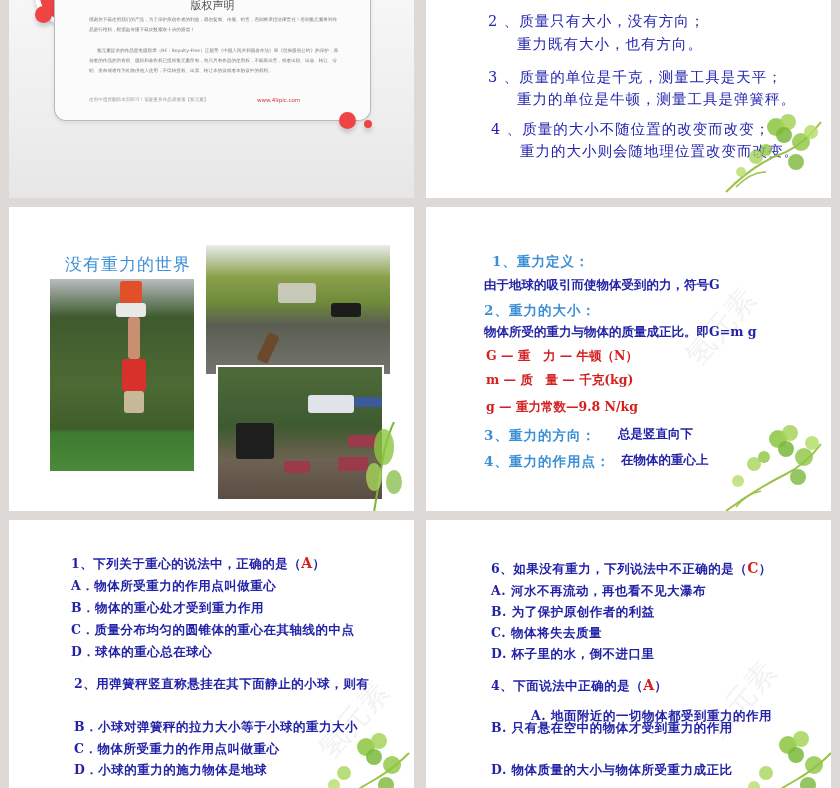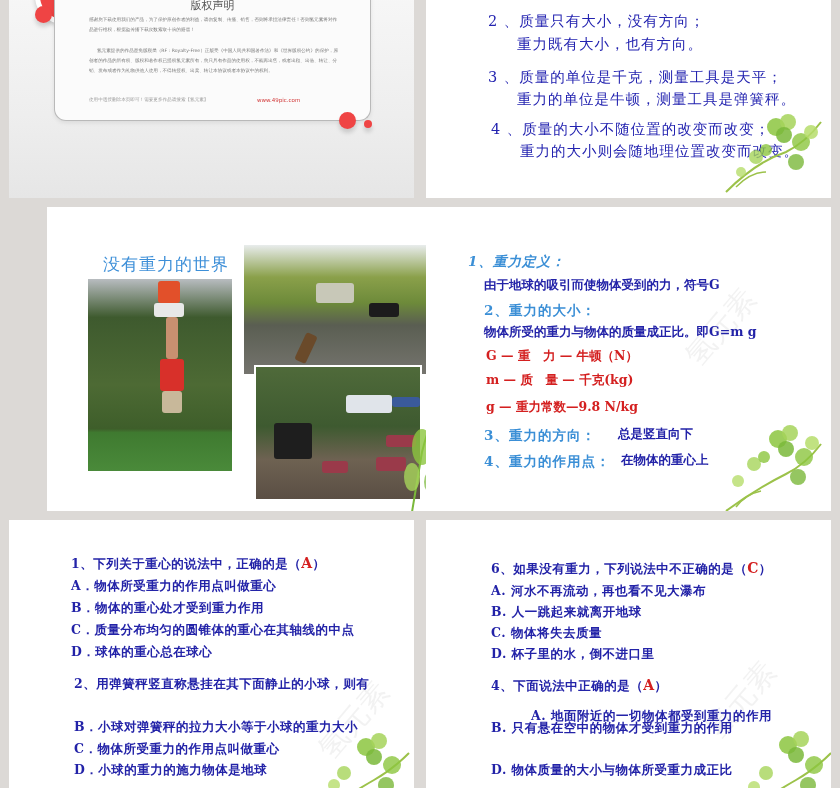--- a/index.html
+++ b/index.html
@@ -5,21 +5,21 @@
   html, body { margin:0; padding:0; }
   body {
     width:840px; height:788px; overflow:hidden; position:relative;
     background:#dcd9d6;
     font-family:"DejaVu Serif","Liberation Serif",serif;
   }
   .slide { position:absolute; background:#ffffff; overflow:hidden; }
   #s1 { left:9px; top:-10px; width:405px; height:208px;
         background:linear-gradient(#f7f7f7 0%, #eeeeee 60%, #e6e6e6 100%); }
   #s2 { left:426px; top:-10px; width:405px; height:208px; }
-  #s3 { left:9px; top:207px; width:405px; height:304px;margin-left:38px; }
+  #s3 { left:9px; top:207px; width:405px; height:304px; }
   #s4 { left:426px; top:207px; width:405px; height:304px; }
   #s5 { left:9px; top:520px; width:405px; height:280px; }
   #s6 { left:426px; top:520px; width:405px; height:280px; }
 
   
   .cr-card { position:absolute; left:45px; top:0px; width:315px; height:130px;
     border:1px solid #b9b9b9; border-top:none; border-radius:0 0 12px 12px;
     background:#fbfbfb; box-shadow:0 2px 4px rgba(0,0,0,0.08); }
   .cr-title { position:absolute; left:0; width:100%; top:8px; text-align:center;
     font-family:"DejaVu Sans",sans-serif; font-size:11px; color:#555; }
@@ -133,21 +133,21 @@
   <svg class="plant" style="left:330px;top:215px;width:70px;height:90px;" viewBox="0 0 70 90">
     <path d="M35 90 Q40 60 45 30 Q50 10 55 0" stroke="#7ab83a" stroke-width="2" fill="none"></path>
     <ellipse cx="45" cy="25" rx="10" ry="18" fill="#8cc63f" opacity="0.8"></ellipse>
     <ellipse cx="35" cy="55" rx="8" ry="14" fill="#a6d45a" opacity="0.8"></ellipse>
     <ellipse cx="55" cy="60" rx="8" ry="12" fill="#7ab83a" opacity="0.7"></ellipse>
   </svg>
 </div>
 
 <div class="slide" id="s4">
   <div class="wm" style="left:250px;top:100px;">氢元素</div>
-  <div class="line s4h" style="left:42px;top:46px;font-style:italic;">1、重力定义：</div>
+  <div class="line s4h" style="left:66px;top:46px;">1、重力定义：</div>
   <div class="line s4b" style="left:58px;top:70px;">由于地球的吸引而使物体受到的力，符号G</div>
   <div class="line s4h" style="left:58px;top:95px;">2、重力的大小：</div>
   <div class="line s4b" style="left:58px;top:117px;">物体所受的重力与物体的质量成正比。即G=m g</div>
   <div class="line s4r" style="left:60px;top:141px;">G — 重　力 — 牛顿（N）</div>
   <div class="line s4r" style="left:60px;top:165px;">m — 质　量 — 千克(kg)</div>
   <div class="line s4r" style="left:60px;top:192px;">g — 重力常数—9.8 N/kg</div>
   <div class="line s4h" style="left:58px;top:220px;">3、重力的方向：</div>
   <div class="line s4b" style="left:192px;top:219px;">总是竖直向下</div>
   <div class="line s4h" style="left:58px;top:246px;">4、重力的作用点：</div>
   <div class="line s4b" style="left:195px;top:245px;">在物体的重心上</div>
@@ -190,21 +190,21 @@
     <circle cx="82" cy="60" r="8" fill="#7ab83a" opacity="0.8"></circle>
   </svg>
 </div>
 
 <div class="slide" id="s6">
   <div class="wm" style="left:270px;top:160px;">氢元素</div>
   <div class="line q" style="left:65px;top:40px;">
     <span>6、如果没有重力，下列说法中不正确的是（</span><span class="ans">C</span><span>）</span>
   </div>
   <div class="line q" style="left:65px;top:63px;">A. 河水不再流动，再也看不见大瀑布</div>
-  <div class="line q" style="left:65px;top:84px;">B. 人一跳起来就离开地球</div>
+  <div class="line q" style="left:65px;top:84px;">B. 为了保护原创作者的利益</div>
   <div class="line q" style="left:65px;top:105px;">C. 物体将失去质量</div>
   <div class="line q" style="left:65px;top:126px;">D. 杯子里的水，倒不进口里</div>
   <div class="line q" style="left:65px;top:157px;">
     <span>4、下面说法中正确的是（</span><span class="ans">A</span><span>）</span>
   </div>
   <div class="line q" style="left:65px;top:188px;margin-left:40px;">A. 地面附近的一切物体都受到重力的作用</div>
   <div class="line q" style="left:65px;top:200px;">B. 只有悬在空中的物体才受到重力的作用</div>
   <div class="line q" style="left:65px;top:242px;">D. 物体质量的大小与物体所受重力成正比</div>
   <svg class="plant" style="left:300px;top:205px;" viewBox="0 0 110 95">
     <path d="M10 95 Q40 72 70 55 Q88 45 105 28" stroke="#9cc24a" stroke-width="2" fill="none"></path>

